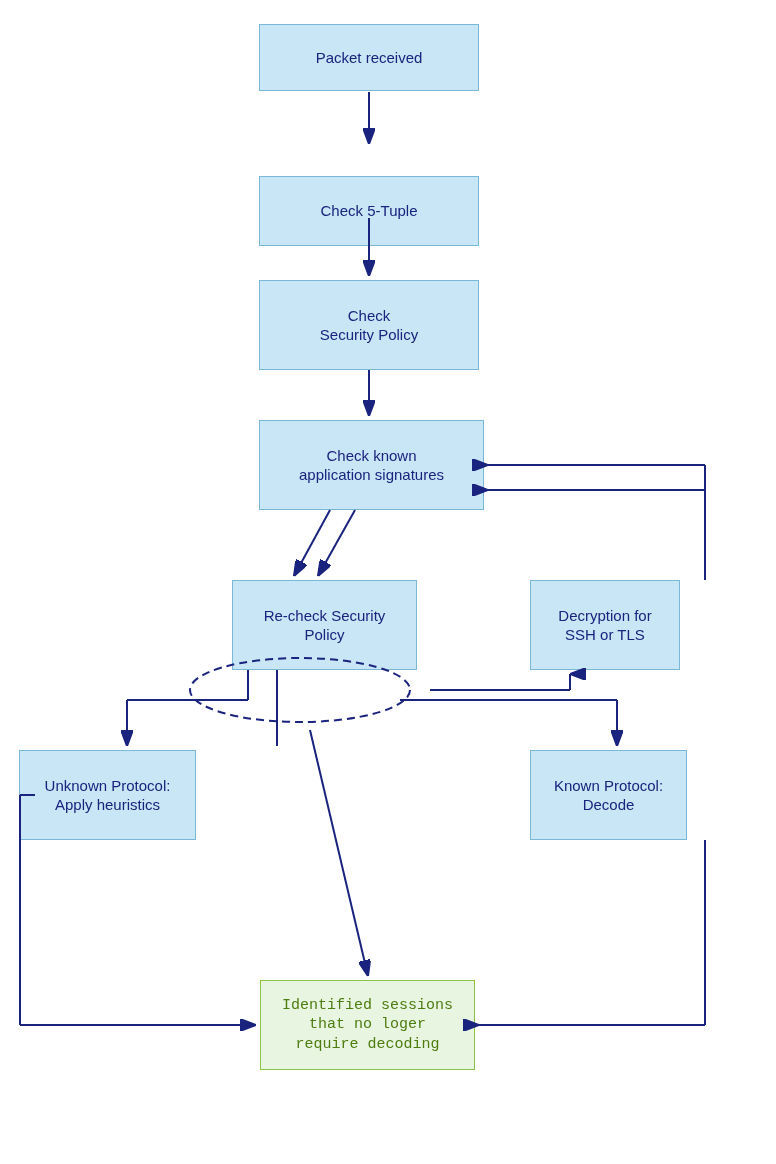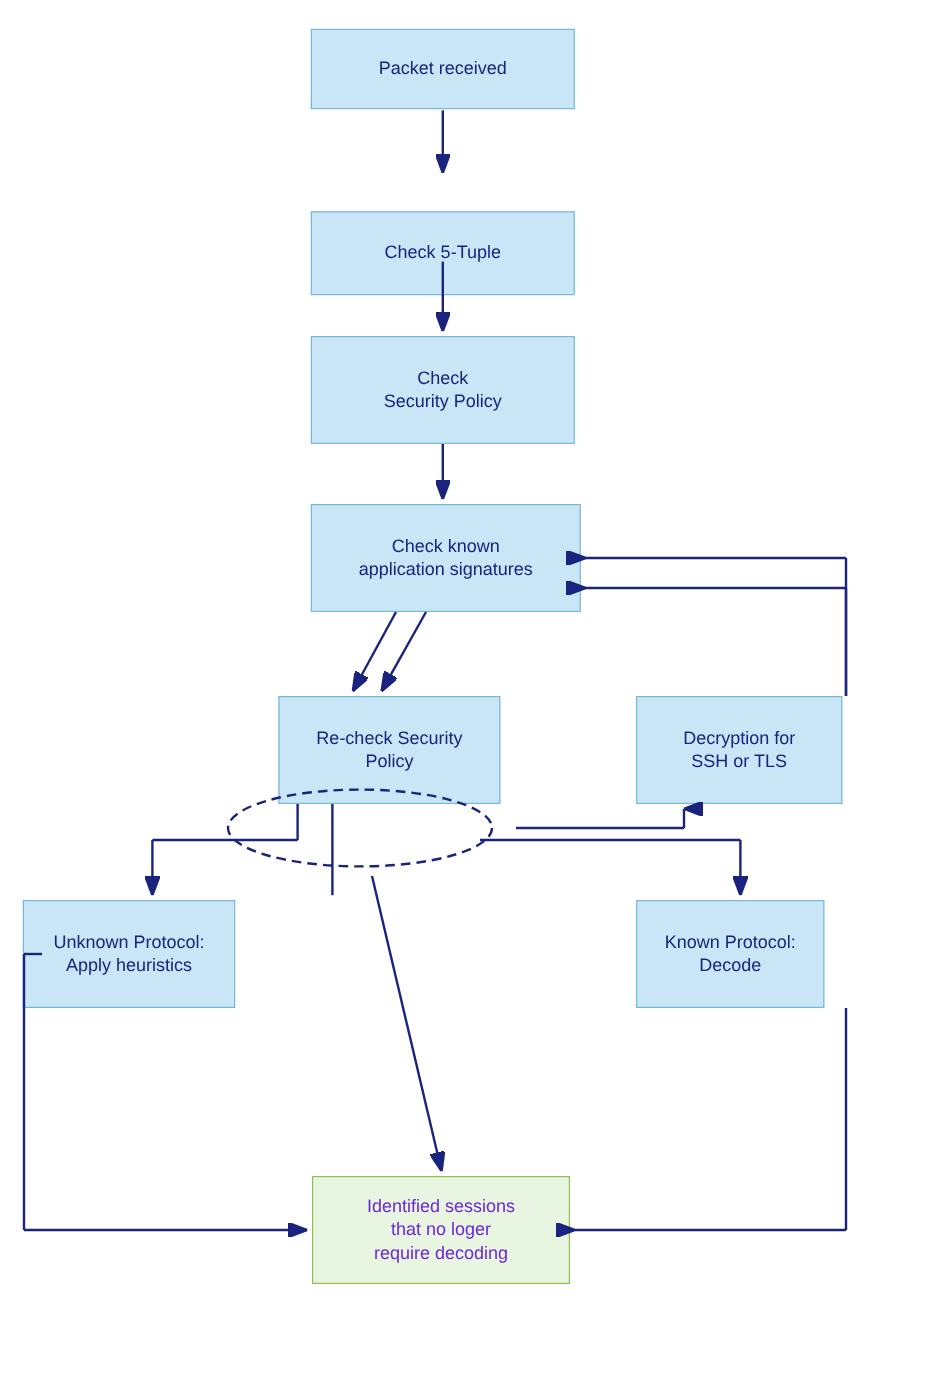--- a/index.html
+++ b/index.html
@@ -25,21 +25,22 @@
       justify-content: center;
       text-align: center;
       font-size: 15px;
       color: #1a237e;
       padding: 8px;
       line-height: 1.3;
     }
     .box-green {
       background: #e8f5e0;
       border: 1.5px solid #8bc34a;
-      color: #6d28d9;
+      color: #4d7c0f;
+      font-family: Liberation Mono, monospace;
     }
     svg.arrows {
       position: absolute;
       top: 0;
       left: 0;
       width: 776px;
       height: 1164px;
       pointer-events: none;
     }
     svg.arrows line, svg.arrows path, svg.arrows polyline {
@@ -70,21 +71,21 @@
   </div>
 
   <div class="box" style="left:259px;top:420px;width:225px;height:90px;">
     <span>Check known<br>application signatures</span>
   </div>
 
   <div class="box" style="left:185px;top:580px;width:185px;height:90px;margin-left:47px;">
     <span>Re-check Security<br>Policy</span>
   </div>
 
-  <div class="box" style="left:530px;top:580px;width:172px;height:90px;">
+  <div class="box" style="left:530px;top:580px;width:150px;height:90px;">
     <span>Decryption for<br>SSH or TLS</span>
   </div>
 
   <div class="box" style="left:19px;top:750px;width:177px;height:90px;">
     <span>Unknown Protocol:<br>Apply heuristics</span>
   </div>
 
   <div class="box" style="left:530px;top:750px;width:157px;height:90px;">
     <span>Known Protocol:<br>Decode</span>
   </div>

